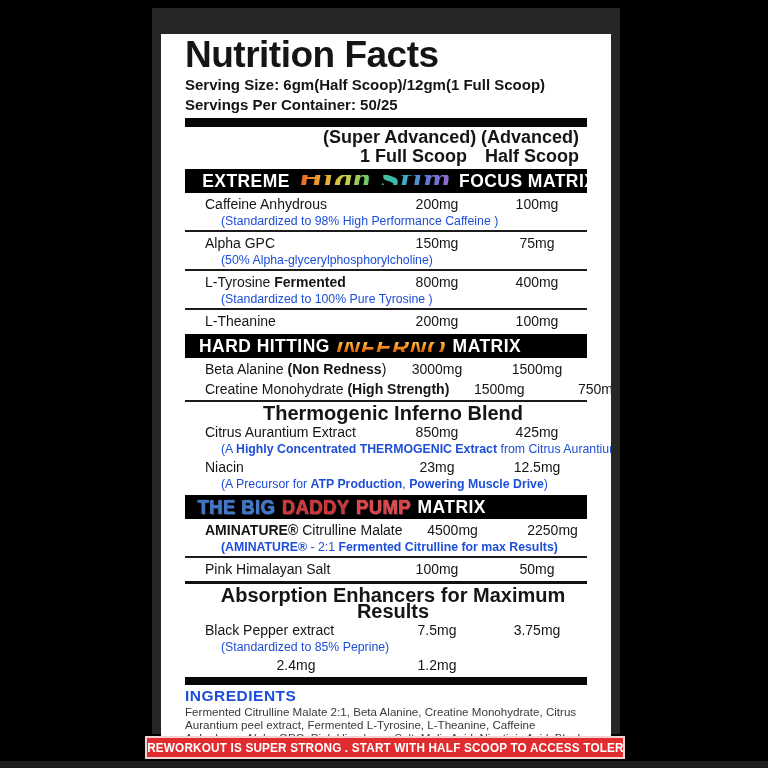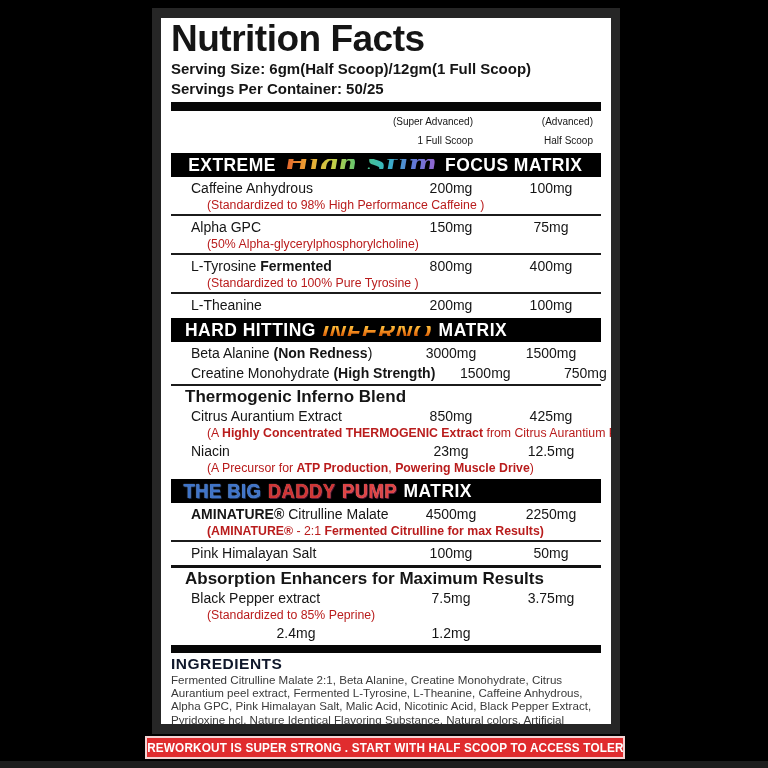--- a/index.html
+++ b/index.html
@@ -20,34 +20,35 @@
   .label {
     position:absolute; left:152px; top:8px;
     width:468px; height:726px;
     background:#262626;
     padding:10px 9px;
     box-sizing:border-box;
   }
   .inner {
     background:#ffffff;
     width:100%; height:100%;
-    padding:2px 10px;
+    padding:2px 24px;
     box-sizing:border-box;
     overflow:hidden;
+    margin-top:16px;
   }
 
   .title {
     font-size:37px; font-weight:bold; letter-spacing:-0.5px;
     line-height:38px; white-space:nowrap;
   }
   .serv { font-size:15px; font-weight:bold; line-height:18px; margin-top:2px; white-space:nowrap; }
   .thickbar { height:9px; background:#060606; margin-top:4px; }
   .thinbar  { height:8px; background:#060606; margin-top:3px; }
 
-  .colhead { display:grid; grid-template-columns:1fr 152px 112px; font-weight:normal; font-size:10px; line-height:17px; margin-top:2px;gap:8px; }
+  .colhead { display:grid; grid-template-columns:1fr 152px 112px; font-weight:bold; font-size:18px; line-height:17px; margin-top:2px; }
   .colhead .c { text-align:right; padding-right:8px; white-space:nowrap; }
 
   
   .sechead {
     height:24px; margin-top:4px;
     background:#000; color:#fff;
     display:flex; align-items:center; justify-content:flex-start;
     overflow:visible; position:relative;
   }
   .sechead-inner {
@@ -88,28 +89,28 @@
   }
 
   
   .row {
     display:grid; grid-template-columns:1fr 100px 100px;
     font-size:14px; line-height:17px; margin-top:3px;
     padding-left:20px; align-items:baseline;
   }
   .row .n { white-space:nowrap; }
   .row .v { text-align:center; white-space:nowrap; }
-  .sub { font-size:12.3px; line-height:13px; margin-top:2px; padding-left:36px; color:#b91c1c; white-space:nowrap; }
+  .sub { font-size:12.3px; line-height:13px; margin-top:2px; padding-left:36px; color:#1d4ed8; white-space:nowrap; }
   .divider { border-top:2px solid #1b1b1b; margin-top:2px; }
   .divider-thick { border-top:3px solid #111; margin-top:3px; }
-  .group-title { font-size:17px; font-weight:bold; line-height:16px; margin-top:3px; padding-left:14px; }
+  .group-title { font-size:20px; font-weight:bold; line-height:16px; margin-top:3px; padding-left:14px;text-align:center; }
   .b { font-weight:bold;text-align:right; }
 
   
-  .ing-head { font-size:15.5px; font-weight:bold; letter-spacing:0.5px; line-height:15px; margin-top:3px; color:#0f172a; }
+  .ing-head { font-size:15.5px; font-weight:bold; letter-spacing:0.5px; line-height:15px; margin-top:3px; color:#1d4ed8; }
   .ing-text { font-size:11.6px; line-height:13.2px; margin-top:2px; color:#3a3a3a; }
 
   
   .warning {
     position:absolute; left:145px; top:736px;
     width:480px; height:23px;
     background:#e02c2e;
     border:2px solid #f2d3d3;
     box-sizing:border-box;
     display:flex; align-items:center; justify-content:center;

